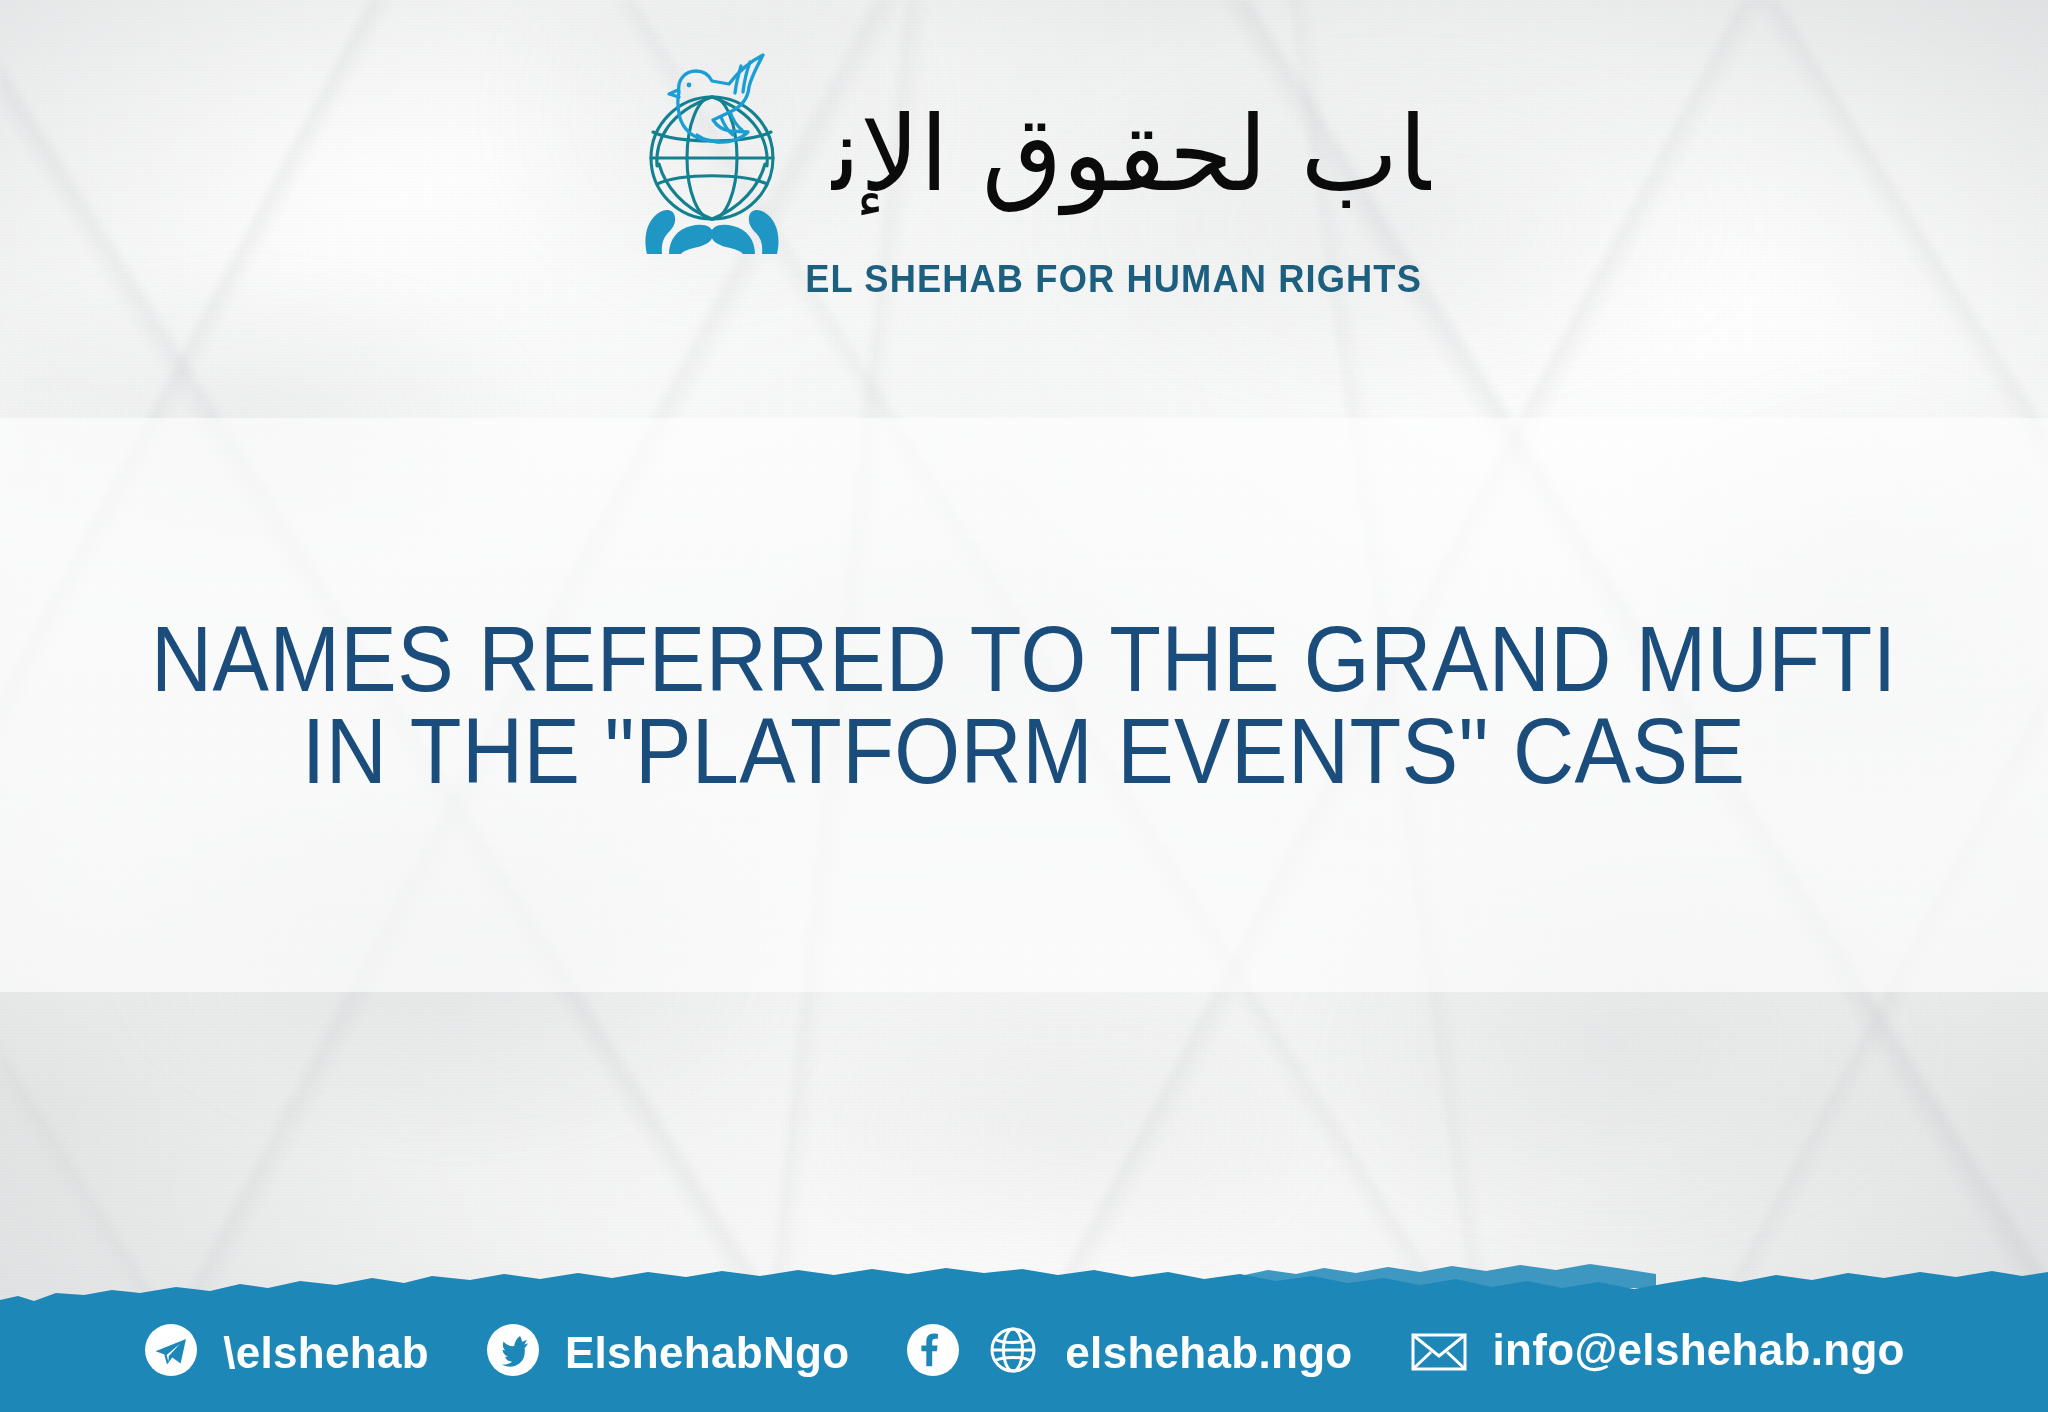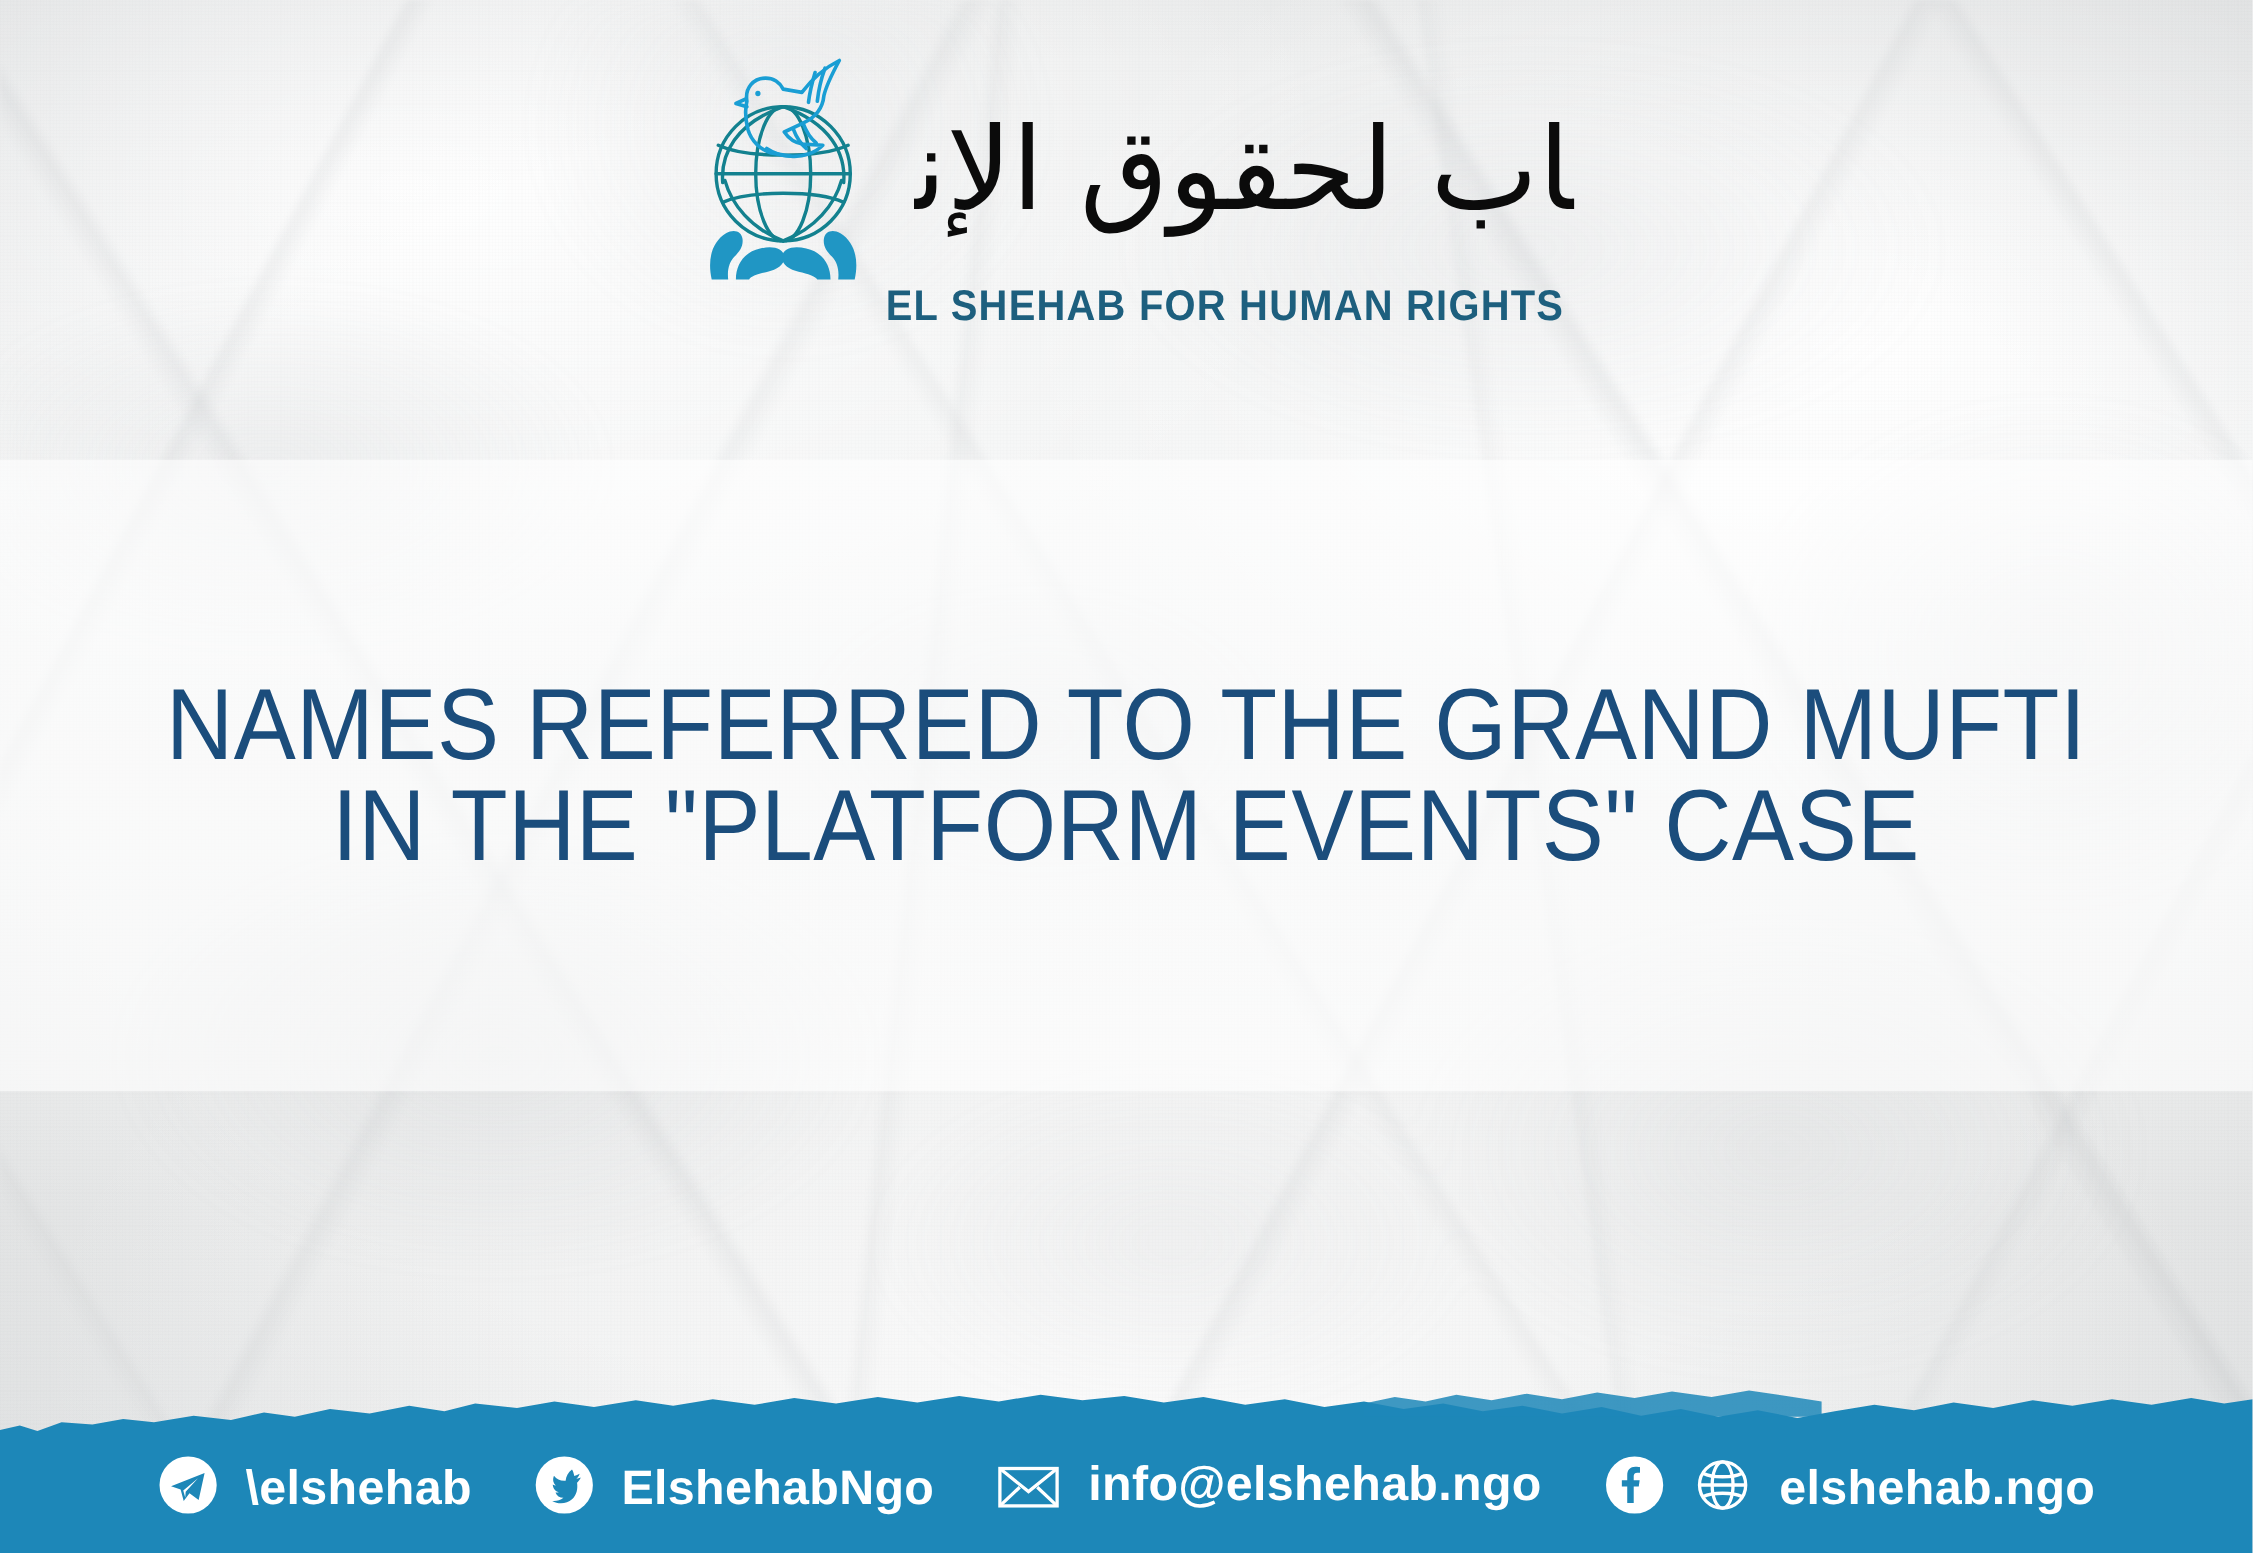--- a/index.html
+++ b/index.html
@@ -292,29 +292,20 @@
                                   C 41.1 24.7, 42.2 23.1, 43 21.2
                                   C 41.7 21.8, 40.4 22.2, 39 22.4
                                   C 40.4 21.2, 41.4 19.6, 41.9 17.8
                                   C 40.4 18.7, 38.8 19.4, 37.1 19.8
                                   C 36.5 17.3, 36 15.5, 35 14 Z"></path>
         </svg>
         <span class="f-label">ElshehabNgo</span>
       </div>
 
       <div class="f-item">
-        <svg class="f-icon" width="60" height="48" viewBox="0 0 60 48">
-          <rect x="4" y="8" width="52" height="34" fill="none" stroke="#ffffff" stroke-width="3"></rect>
-          <path d="M4 8 L30 29 L56 8" fill="none" stroke="#ffffff" stroke-width="3"></path>
-          <path d="M4 42 L22 25 M56 42 L38 25" fill="none" stroke="#ffffff" stroke-width="3"></path>
-        </svg>
-        <span class="f-label">info@elshehab.ngo</span>
-      </div>
-
-      <div class="f-item">
         <svg class="f-icon" width="56" height="56" viewBox="0 0 56 56">
           <circle cx="28" cy="28" r="26" fill="#ffffff"></circle>
           <path fill="#1d87b8" d="M31.8 29.3 L32.6 23.6 L27.2 23.6 L27.2 19.9
                                   C 27.2 18.3, 28 16.8, 30.5 16.8 L32.9 16.8 L32.9 11.9
                                   C 32.9 11.9, 30.7 11.5, 28.6 11.5
                                   C 24.2 11.5, 21.3 14.2, 21.3 19.2 L21.3 23.6
                                   L16.4 23.6 L16.4 29.3 L21.3 29.3 L21.3 44.3
                                   L27.2 44.3 L27.2 29.3 Z"></path>
         </svg>
         <svg class="f-icon" width="56" height="56" viewBox="0 0 56 56">
@@ -322,16 +313,25 @@
             <circle cx="28" cy="28" r="21"></circle>
             <ellipse cx="28" cy="28" rx="9.5" ry="21"></ellipse>
             <path d="M7 28 L49 28"></path>
             <path d="M10.6 17.5 C 18 21.5, 38 21.5, 45.4 17.5"></path>
             <path d="M10.6 38.5 C 18 34.5, 38 34.5, 45.4 38.5"></path>
           </g>
         </svg>
         <span class="f-label">elshehab.ngo</span>
       </div>
 
+      <div class="f-item">
+        <svg class="f-icon" width="60" height="48" viewBox="0 0 60 48">
+          <rect x="4" y="8" width="52" height="34" fill="none" stroke="#ffffff" stroke-width="3"></rect>
+          <path d="M4 8 L30 29 L56 8" fill="none" stroke="#ffffff" stroke-width="3"></path>
+          <path d="M4 42 L22 25 M56 42 L38 25" fill="none" stroke="#ffffff" stroke-width="3"></path>
+        </svg>
+        <span class="f-label">info@elshehab.ngo</span>
+      </div>
+
     </div>
   </div>
 
 </div>
 
 </body></html>

